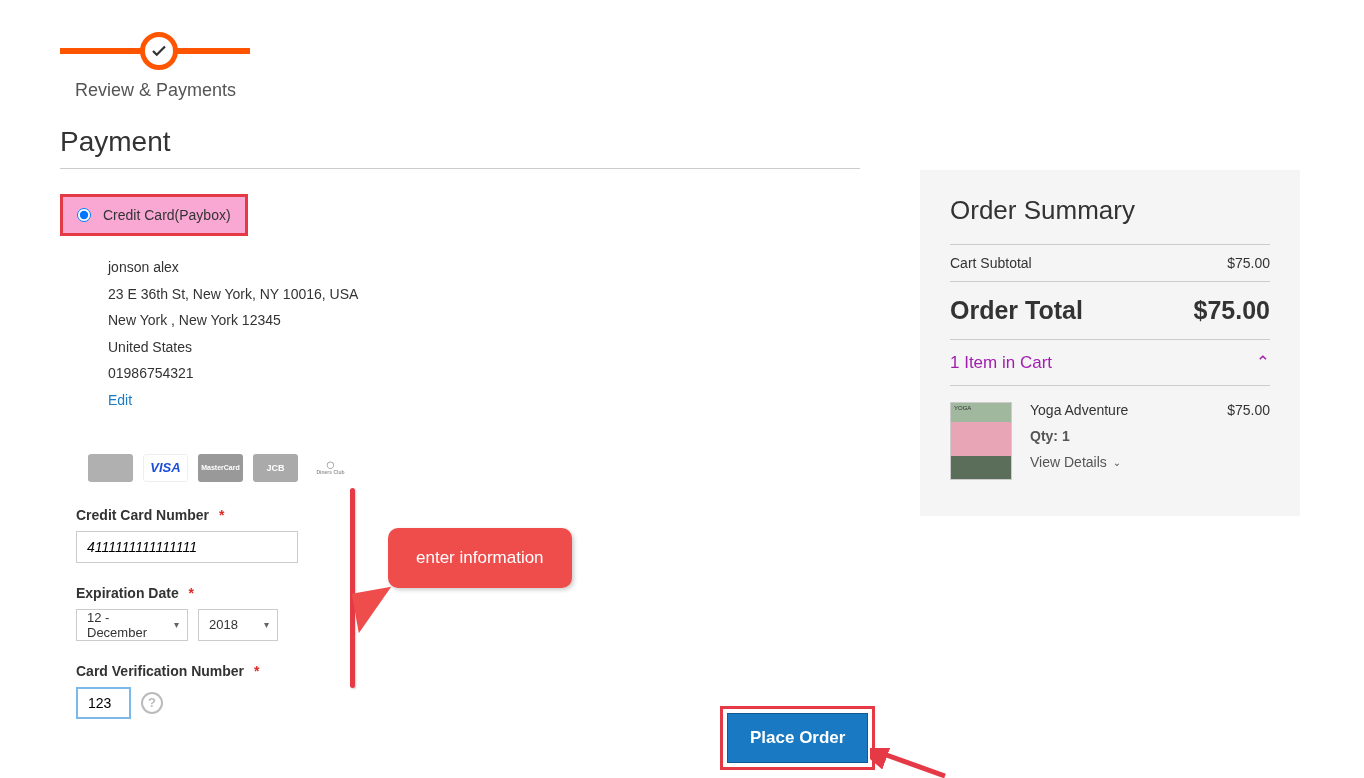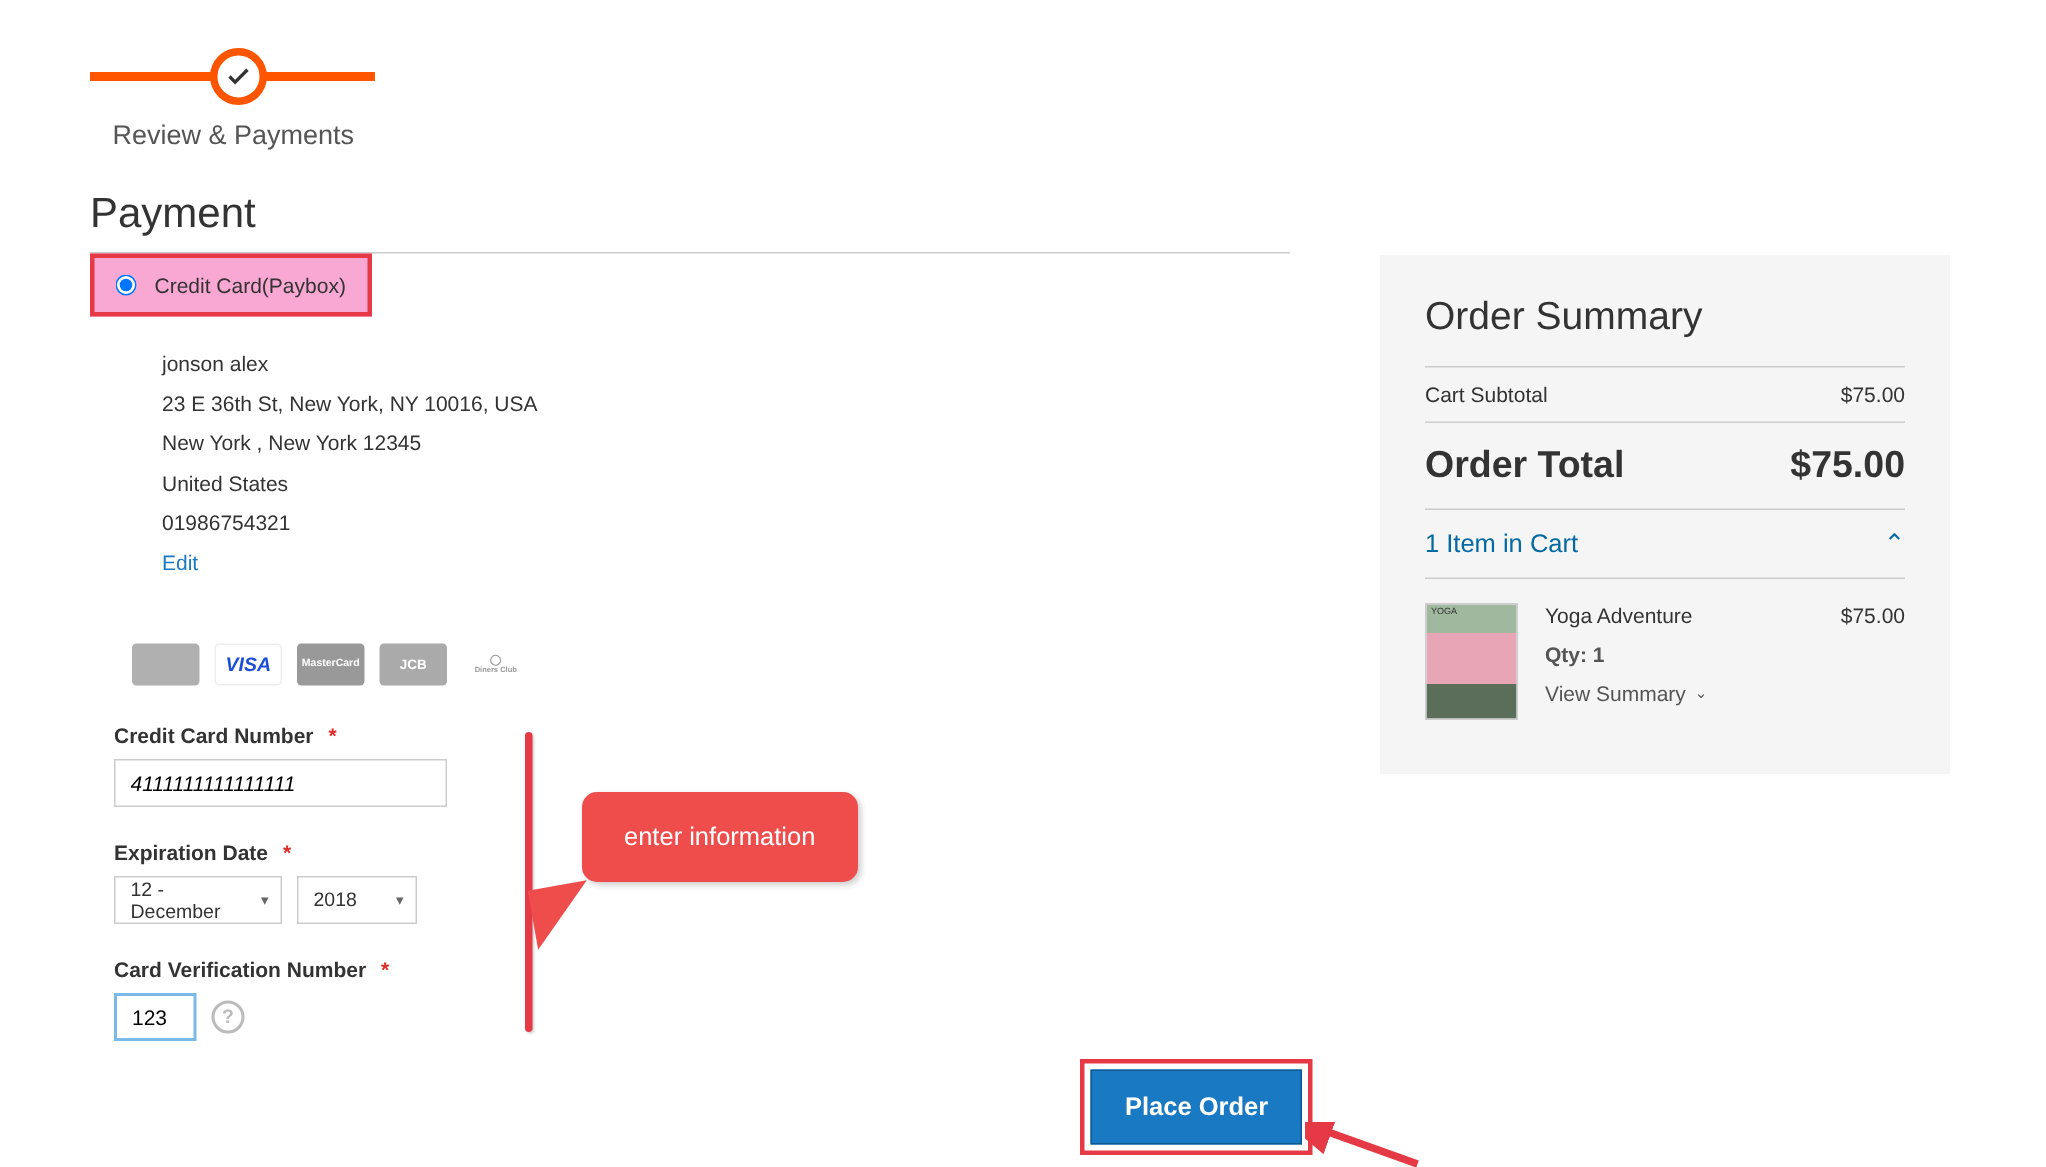--- a/index.html
+++ b/index.html
@@ -56,20 +56,21 @@
   margin-left: 15px;
   margin-bottom: 25px;
 }
 
 .section-title {
   font-size: 28px;
   font-weight: 300;
   color: #333;
   padding-bottom: 10px;
   border-bottom: 1px solid #ccc;
+  margin-bottom: 25px;
 }
 
 
 .payment-method-radio {
   display: inline-flex;
   align-items: center;
   gap: 12px;
   padding: 10px 14px;
   border: 3px solid #e63946;
   background: #f9a8d4;
@@ -239,21 +240,21 @@
   font-weight: 700;
 }
 .cart-header {
   display: flex;
   justify-content: space-between;
   align-items: center;
   padding: 12px 0;
   border-top: 1px solid #ccc;
   border-bottom: 1px solid #ccc;
   font-size: 17px;
-  color: #0369a1;
+  color: #a21caf;
   cursor: pointer;
 }
 .cart-item {
   display: flex;
   gap: 18px;
   padding: 16px 0 6px 0;
 }
 .item-thumb {
   width: 62px;
   height: 78px;
@@ -376,21 +377,21 @@
       </div>
       <div class="cart-item">
         <div class="item-thumb"></div>
         <div class="item-info">
           <div class="item-name-row">
             <span>Yoga Adventure</span>
             <span>$75.00</span>
           </div>
           <div class="item-qty">Qty: 1</div>
           <div class="view-details">
-            <span>View Summary</span>
+            <span>View Details</span>
             <span class="chev-small">⌄</span>
           </div>
         </div>
       </div>
     </div>
   </div>
 </div>
 
 <div class="red-vert-line"></div>
 <div class="callout-tail"></div>

